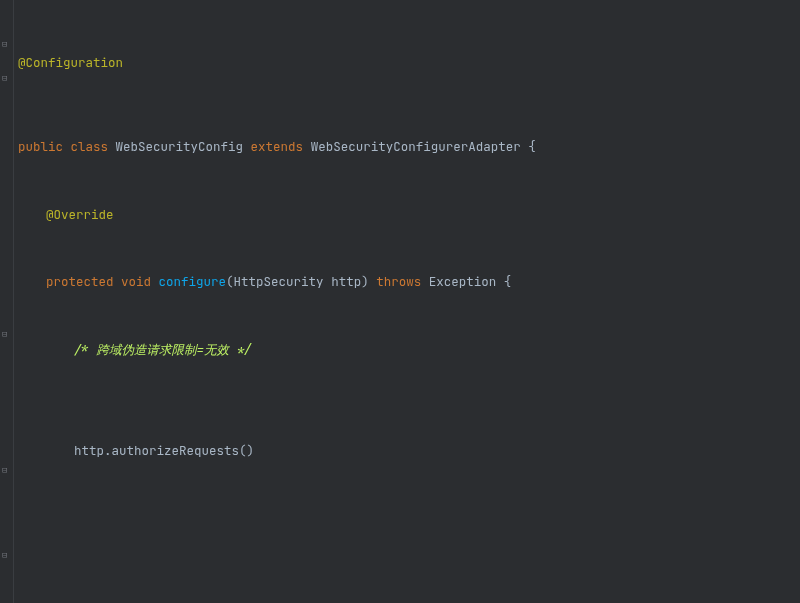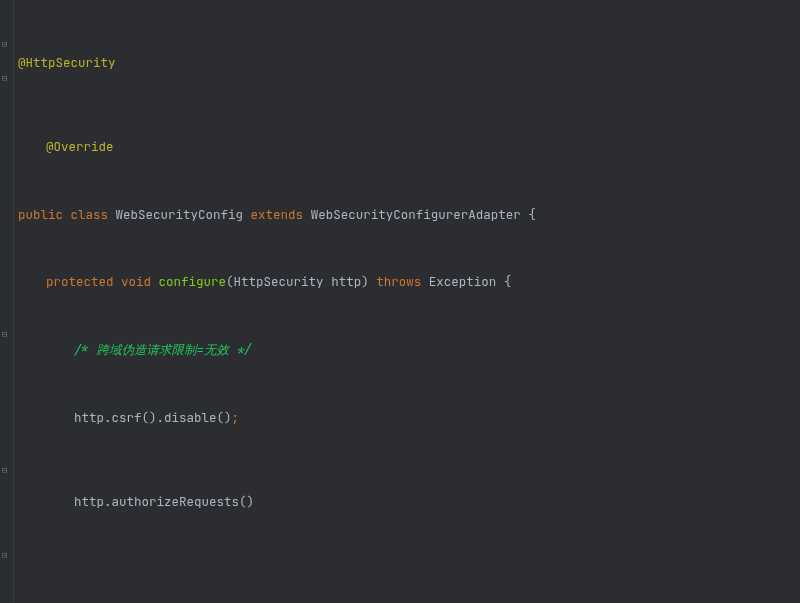--- a/index.html
+++ b/index.html
@@ -37,50 +37,49 @@
       padding-left: 4px;
       padding-top: 4px;
       white-space: pre;
       font-family: inherit;
     }
     .line { height: 17px; }
     .indent1 { padding-left: 28px; }
     .indent2 { padding-left: 56px; }
     .annotation { color: #bbb529; }
     .keyword { color: #cc7832; }
-    .method-decl { color: #84cc16; }
-    .comment { color: #22c55e; font-style: italic; }
+    .method-decl { color: #0ea5e9; }
+    .comment { color: #bef264; font-style: italic; }
     .default { color: #a9b7c6; }
     .semi { color: #cc7832; }
   </style>
 </head>
 <body>
 
 <div class="editor">
   <div class="gutter">
     <span class="fold-minus" style="top:38px;">⊟</span>
     <span class="fold-minus" style="top:72px;">⊟</span>
     <span class="fold-minus" style="top:328px;">⊟</span>
     <span class="fold-minus" style="top:464px;">⊟</span>
     <span class="fold-minus" style="top:549px;">⊟</span>
   </div>
   <div class="code">
 
-    <div class="line"><span class="annotation">@HttpSecurity</span></div>
+    <div class="line"><span class="annotation">@Configuration</span></div>
 
 
+    <div class="line"><span class="keyword">public</span><span> </span><span class="keyword">class</span><span> </span><span class="default">WebSecurityConfig</span><span> </span><span class="keyword">extends</span><span> </span><span class="default">WebSecurityConfigurerAdapter</span><span> </span><span class="default">{</span></div>
+
     <div class="line indent1"><span class="annotation">@Override</span></div>
-
-    <div class="line"><span class="keyword">public</span><span> </span><span class="keyword">class</span><span> </span><span class="default">WebSecurityConfig</span><span> </span><span class="keyword">extends</span><span> </span><span class="default">WebSecurityConfigurerAdapter</span><span> </span><span class="default">{</span></div>
 
     <div class="line indent1"><span class="keyword">protected</span><span> </span><span class="keyword">void</span><span> </span><span class="method-decl">configure</span><span class="default">(</span><span class="default">HttpSecurity</span><span> </span><span class="default">http</span><span class="default">) </span><span class="keyword">throws</span><span> </span><span class="default">Exception</span><span> </span><span class="default">{</span></div>
 
     <div class="line indent2"><span class="comment">/* 跨域伪造请求限制=无效 */</span></div>
 
-    <div class="line indent2"><span class="default">http.csrf().disable()</span><span class="semi">;</span></div>
 
 
     <div class="line indent2"><span class="default">http.authorizeRequests()</span></div>
 
     
 
     
 
     
 

